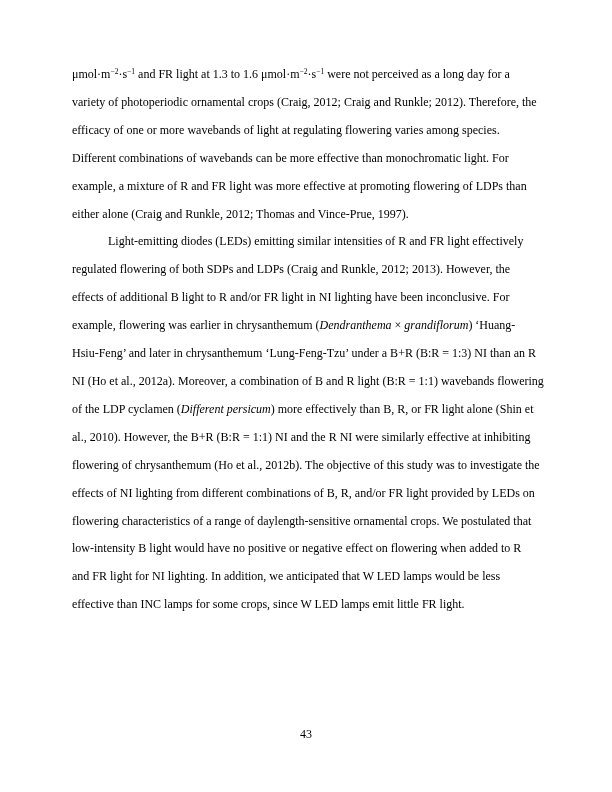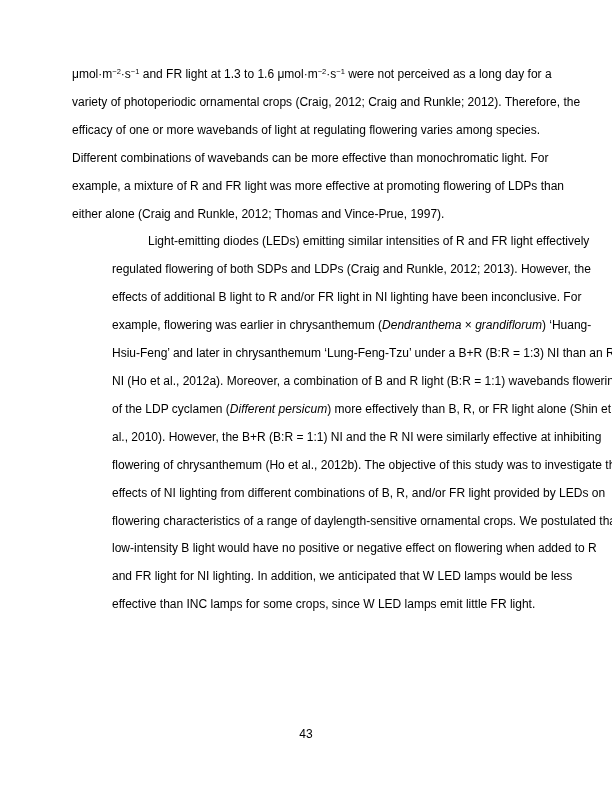--- a/index.html
+++ b/index.html
@@ -5,39 +5,38 @@
   html, body {
     margin: 0;
     padding: 0;
     background: #ffffff;
   }
   .page {
     position: relative;
     width: 612px;
     height: 792px;
     background: #ffffff;
-    font-family: Liberation Sans, sans-serif;
+    font-family: Liberation Serif, serif;
     font-size: 12px;
     color: #000000;
     overflow: hidden;
   }
   .content {
     position: absolute;
     left: 72px;
     top: 61px;
     width: 468px;
   }
   .para {
     margin: 0;
     line-height: 27.9px;
     white-space: pre;
   }
   .para.indent {
     text-indent: 36px;
-    margin-left: 40px;
   }
   .i { font-style: italic; }
   .sup {
     font-size: 7.5px;
     position: relative;
     top: -4.5px;
     line-height: 0;
   }
   .section-heading {
     margin: 27.9px 0 0 0;

